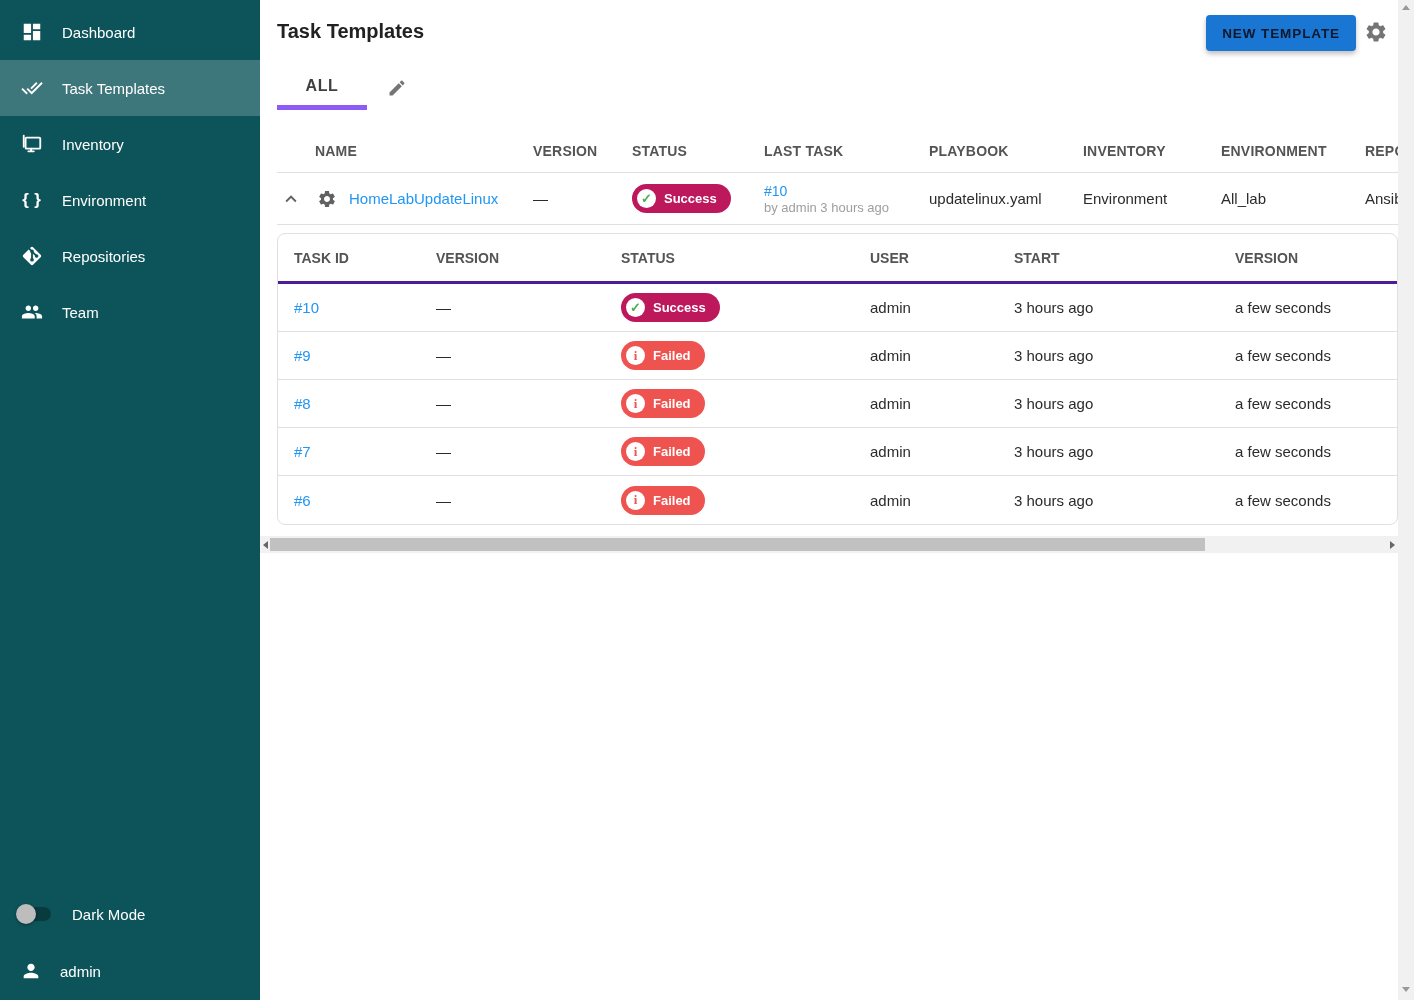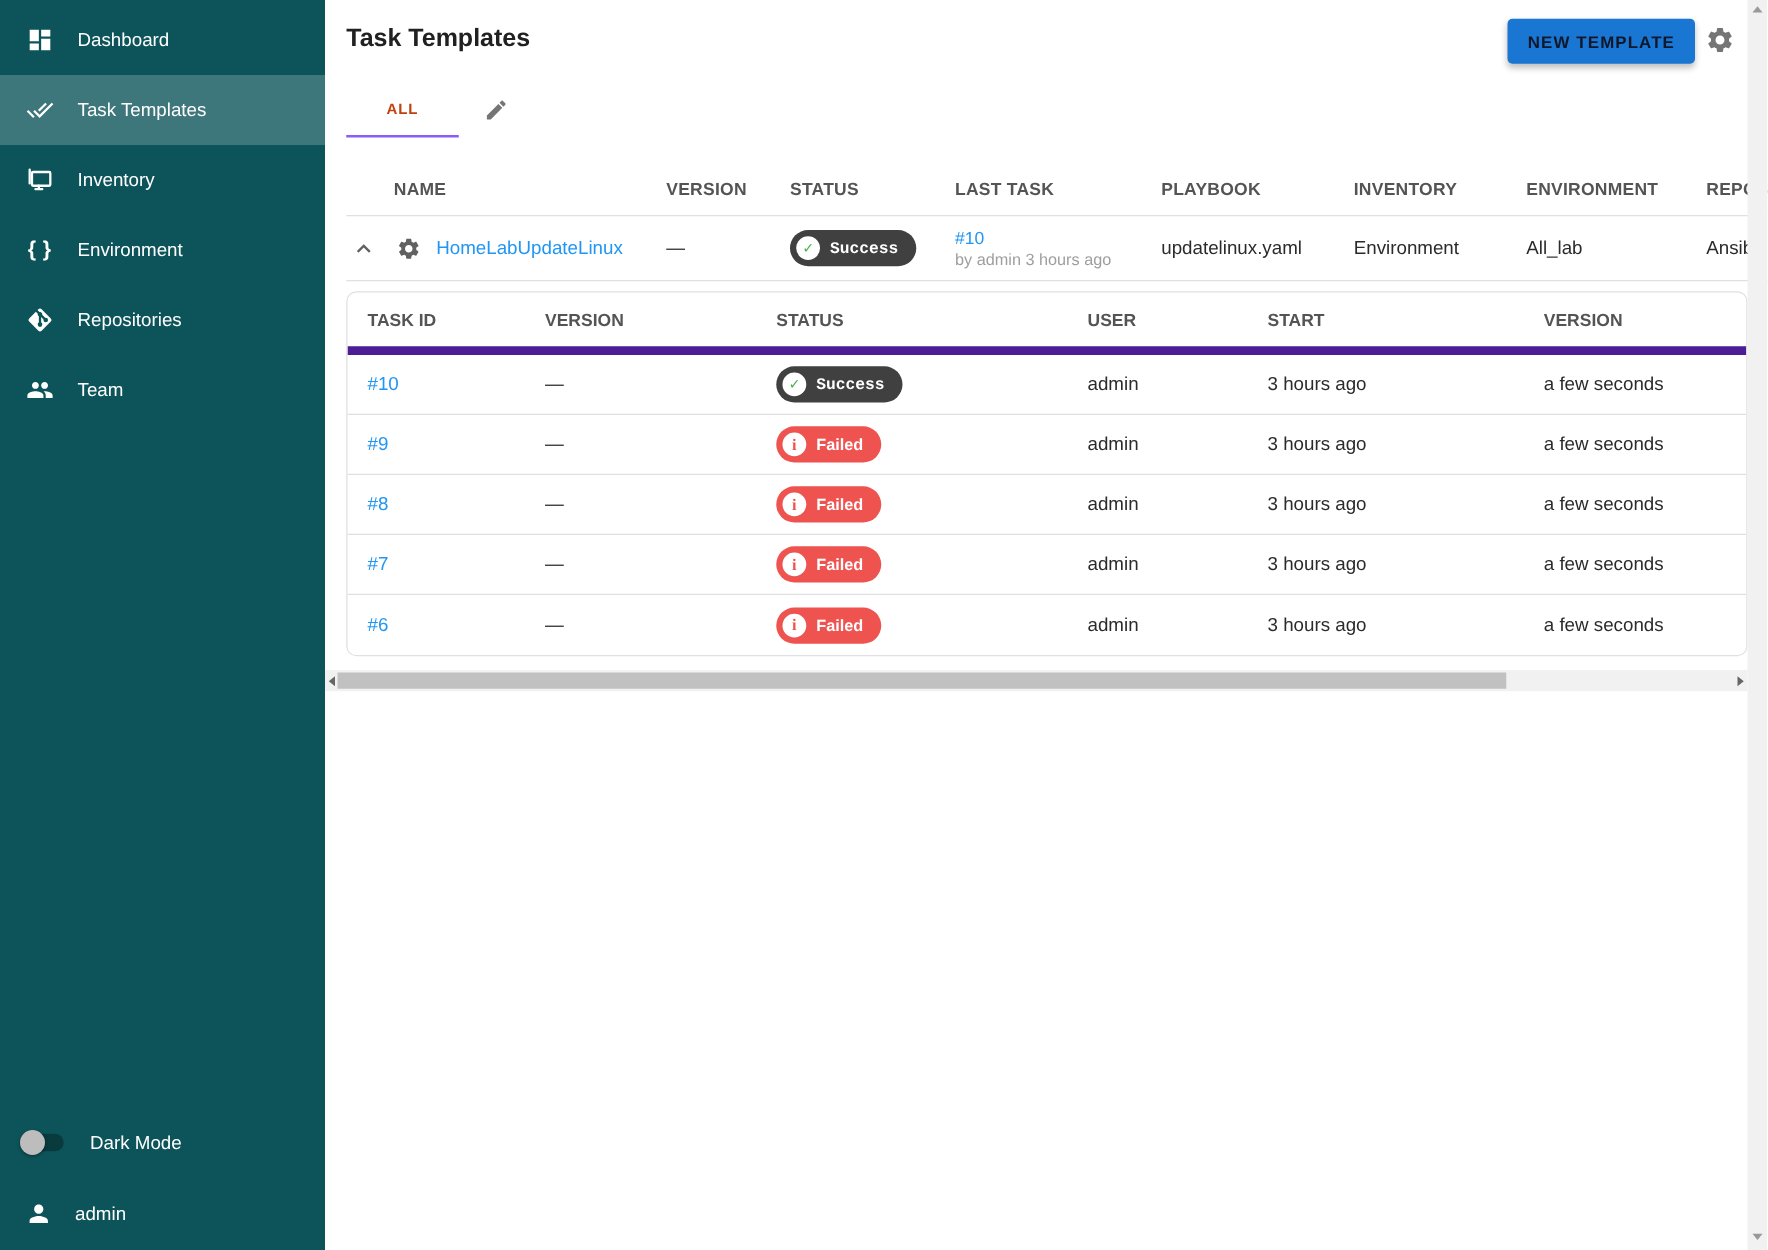--- a/index.html
+++ b/index.html
@@ -27,21 +27,21 @@
   .user-row { height:58px; display:flex; align-items:center; padding:0 16px 0 20px; font-size:15px; }
   .user-row .lbl { margin-left:18px; }
 
   
   .main { position:relative; flex:1; height:100%; overflow:hidden; background:#fff; }
   .page-title { position:absolute; left:17px; top:20px; font-size:20px; font-weight:700; color:#212121; }
   .new-btn { position:absolute; right:58px; top:15px; height:36px; padding:0 16px; background:#1976d2; color:#0f172a; border:none; border-radius:4px; font-family:"Liberation Sans",sans-serif; font-size:13.5px; font-weight:700; letter-spacing:.9px; box-shadow:0 3px 5px rgba(0,0,0,.25); cursor:pointer; }
   .top-gear { position:absolute; right:26px; top:20px; cursor:pointer; display:flex; }
 
   .tabs { position:absolute; left:17px; top:66px; height:44px; display:flex; align-items:center; }
-  .tab { width:90px; height:44px; display:flex; align-items:center; justify-content:center; font-size:12px; font-weight:700; letter-spacing:.7px; color:#c2410c; border-bottom:2px solid #8b5cf6; cursor:pointer; }
+  .tab { width:90px; height:44px; display:flex; align-items:center; justify-content:center; font-size:16px; font-weight:700; letter-spacing:.7px; color:#404040; border-bottom:5px solid #8b5cf6; cursor:pointer; }
   .tab-edit { width:60px; height:44px; display:flex; align-items:center; justify-content:center; cursor:pointer; }
 
   
   .tpl-table { position:absolute; left:17px; top:130px; width:1288px; }
   .tpl-grid { display:grid; grid-template-columns:256px 99px 132px 165px 154px 138px 144px 200px; align-items:center; }
   .tpl-head { height:43px; border-bottom:1px solid #e0e0e0; }
   .tpl-head .hcell { font-size:14px; font-weight:700; color:#545454; letter-spacing:.2px; white-space:nowrap; }
   .tpl-head .hcell:first-child { padding-left:38px; }
   .tpl-row { height:52px; border-bottom:1px solid #e0e0e0; }
   .cell { font-size:15px; color:#2b2b2b; white-space:nowrap; }
@@ -49,29 +49,29 @@
   .icon-btn { width:24px; height:24px; display:flex; align-items:center; justify-content:center; cursor:pointer; }
   .name-cell .gear { margin-left:12px; }
   .link { color:#2196f3; text-decoration:none; cursor:pointer; }
   .name-cell .link { margin-left:10px; font-size:15px; }
   .lasttask .tid { font-size:14px; }
   .lasttask .meta { font-size:13px; color:#9e9e9e; margin-top:1px; }
 
   
   .badge { display:inline-flex; align-items:center; height:29px; border-radius:15px; padding:0 14px 0 5px; color:#fff; font-size:13px; font-weight:700; }
   .badge .badge-ic { width:19px; height:19px; border-radius:50%; background:#fff; margin-right:8px; display:flex; align-items:center; justify-content:center; font-size:13px; font-weight:700; }
-  .badge-success { background:#404040;font-family:Liberation Mono, monospace; }
+  .badge-success { background:#be185d; }
   .badge-success .badge-ic::before { content:"\2713"; color:#4caf50; }
   .badge-failed { background:#ef5350; }
   .badge-failed .badge-ic::before { content:"i"; color:#ef5350; font-family:"Liberation Serif",serif; font-style:normal; }
 
   
   .hist-card { position:absolute; left:17px; top:233px; right:16px; border:1px solid #e0e0e0; border-radius:8px; background:#fff; overflow:hidden; }
   .hist-grid { display:grid; grid-template-columns:142px 185px 249px 144px 221px 1fr; align-items:center; padding-left:16px; }
-  .hist-head { height:50px; border-bottom:7px solid #4c1d95; }
+  .hist-head { height:50px; border-bottom:3px solid #4c1d95; }
   .hist-head .hcell { font-size:14px; font-weight:700; color:#545454; white-space:nowrap; }
   .hist-row { height:48px; border-bottom:1px solid #e0e0e0; }
   .hist-row:last-child { border-bottom:none; }
   .hist-row .cell { font-size:15px; }
 
   
   .hscroll { position:absolute; left:0; right:16px; top:536px; height:17px; background:#f1f1f1; }
   .hscroll .thumb { position:absolute; left:10px; top:2px; width:935px; height:13px; background:#c1c1c1; }
   .arr { position:absolute; width:0; height:0; }
   .arr-left { left:3px; top:5px; border-top:4px solid transparent; border-bottom:4px solid transparent; border-right:5px solid #666; }

